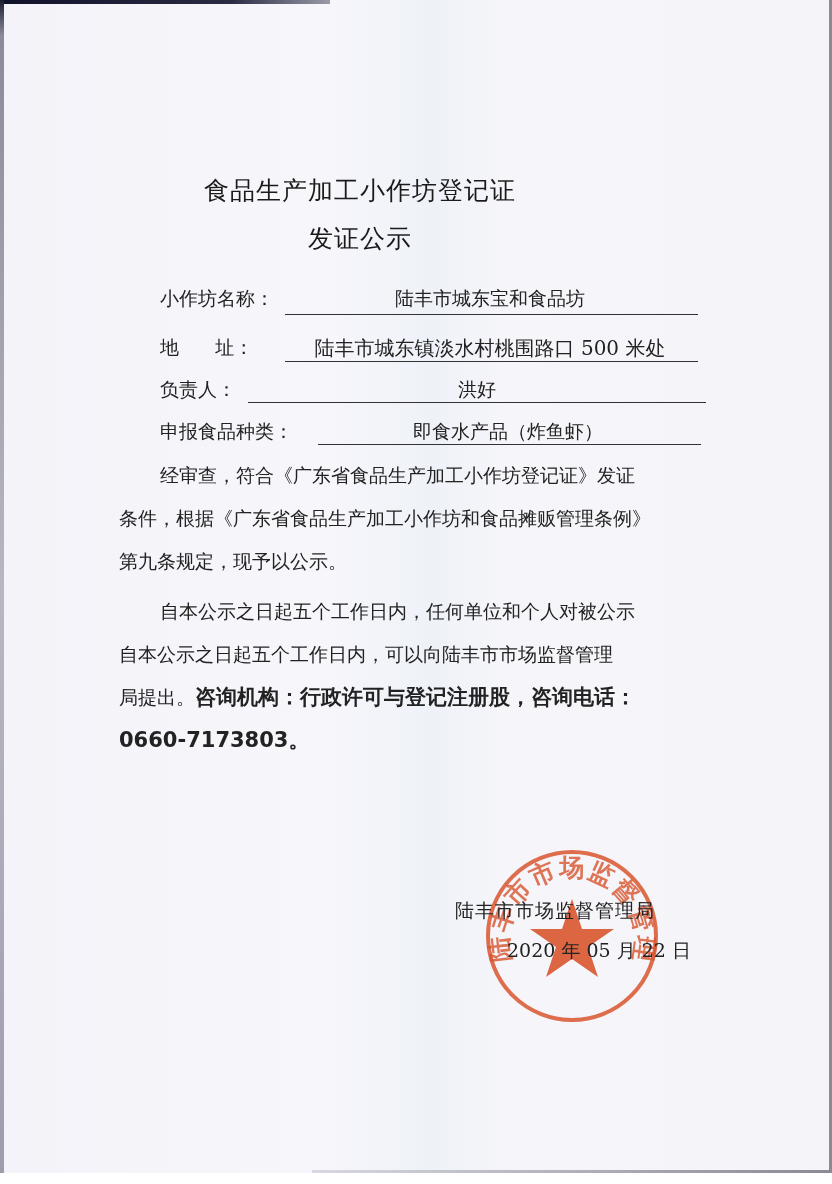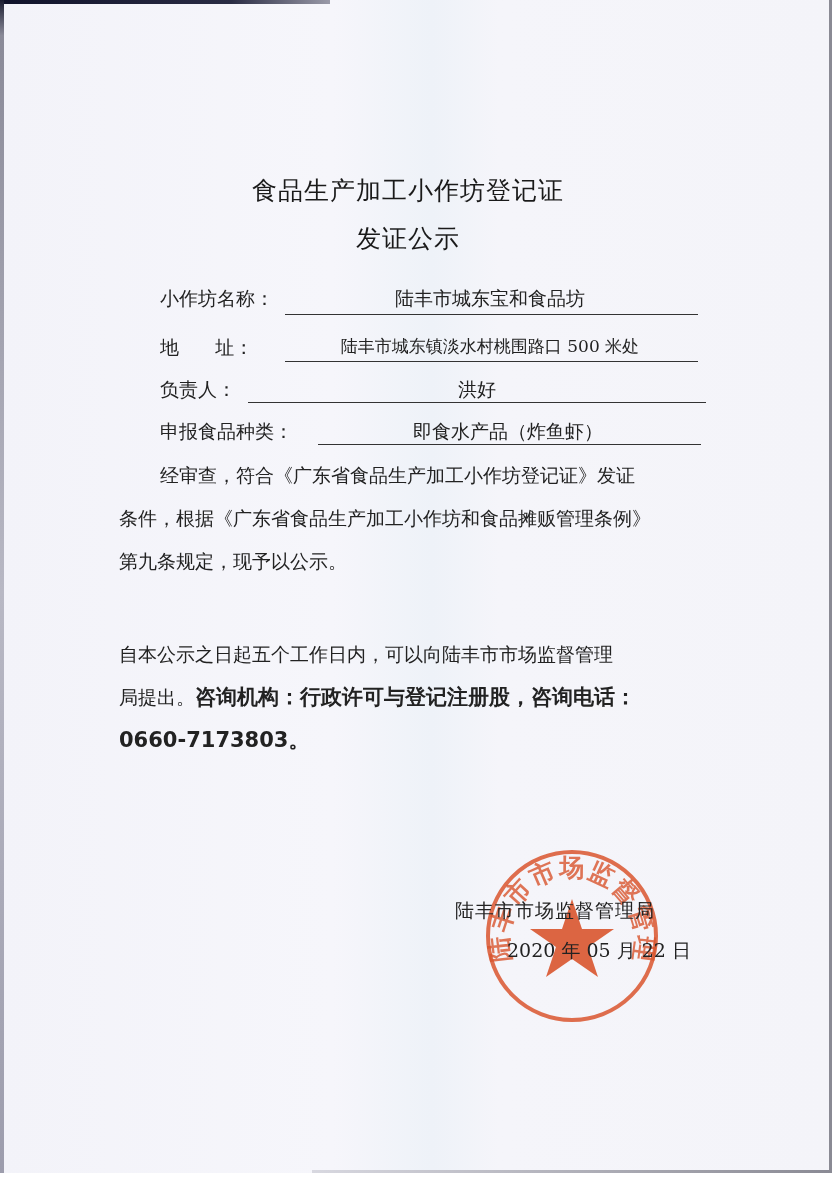--- a/index.html
+++ b/index.html
@@ -16,21 +16,21 @@
   .scan-top { position: absolute; left: 0; top: 0; width: 330px; height: 4px;
     background: linear-gradient(90deg, #10122a, #2a2c44 70%, #9a9aa8); }
   .scan-left { position: absolute; left: 0; top: 0; width: 4px; height: 1184px;
     background: linear-gradient(180deg, #1a1c30 0%, #8a8a98 3%, #b8b8c4 50%, #9c9cac 100%); }
   .scan-right { position: absolute; right: 0; top: 0; width: 3px; height: 1170px; background: #8a8a94; }
   .scan-bottom { position: absolute; right: 0; top: 1170px; width: 520px; height: 3px;
     background: linear-gradient(90deg, #d8d8e0, #8a8a94); }
   .below-scan { position: absolute; left: 0; top: 1173px; width: 832px; height: 11px; background: #fff; }
 
   .title { position: absolute; left: 0; width: 720px; text-align: center;
-    font-family: "DejaVu Sans", sans-serif; font-size: 25px; color: #1a1a1a; letter-spacing: 1px; margin-left: 48px; }
+    font-family: "DejaVu Sans", sans-serif; font-size: 25px; color: #1a1a1a; letter-spacing: 1px; }
   .t1 { top: 174px; }
   .t2 { top: 222px; }
 
   .field { position: absolute; left: 160px; height: 32px; font-size: 19px; }
   .field .lbl { position: absolute; left: 0; top: 0; white-space: pre; color: #222; }
   .field .val { position: absolute; top: 0; text-align: center; color: #222; }
   .field .line { position: absolute; height: 1px; background: #333; }
 
   .para { position: absolute; font-size: 19px; line-height: 43px; color: #222; white-space: nowrap; }
   .bold { font-weight: bold; font-family: "DejaVu Sans", sans-serif; font-size: 21px; }
@@ -52,40 +52,41 @@
   <div class="title t2">发证公示</div>
 
   <div class="field" style="top:286px;width:540px;">
     <span class="lbl">小作坊名称：</span>
     <span class="val" style="left:125px;width:410px;">陆丰市城东宝和食品坊</span>
     <div class="line" style="left:125px;top:28px;width:413px;"></div>
   </div>
 
   <div class="field" style="top:335px;width:540px;">
     <span class="lbl">地      址：</span>
-    <span class="val" style="left:125px;width:410px;font-size:17px;">陆丰市城东镇淡水村桃围路口 500 米处</span>
+    <span class="val" style="left:125px;width:410px;font-size:20px;">陆丰市城东镇淡水村桃围路口 500 米处</span>
     <div class="line" style="left:125px;top:26px;width:413px;"></div>
   </div>
 
   <div class="field" style="top:377px;width:550px;">
     <span class="lbl">负责人：</span>
     <span class="val" style="left:88px;width:458px;">洪好</span>
     <div class="line" style="left:88px;top:25px;width:458px;"></div>
   </div>
 
   <div class="field" style="top:419px;width:550px;">
     <span class="lbl">申报食品种类：</span>
     <span class="val" style="left:158px;width:380px;">即食水产品（炸鱼虾）</span>
     <div class="line" style="left:158px;top:25px;width:383px;"></div>
   </div>
 
   <div class="para" style="left:160px;top:454px;">经审查，符合《广东省食品生产加工小作坊登记证》发证</div>
   <div class="para" style="left:119px;top:497px;">条件，根据《广东省食品生产加工小作坊和食品摊贩管理条例》</div>
   <div class="para" style="left:119px;top:540px;">第九条规定，现予以公示。</div>
 
+  <div class="para" style="left:160px;top:590px;">自本公示之日起五个工作日内，任何单位和个人对被公示</div>
   <div class="para" style="left:119px;top:633px;">自本公示之日起五个工作日内，可以向陆丰市市场监督管理</div>
   <div class="para" style="left:119px;top:676px;">
     <span>局提出。</span><span class="bold">咨询机构：行政许可与登记注册股，咨询电话：</span>
   </div>
   <div class="para bold" style="left:119px;top:719px;">0660-7173803。</div>
 
   <svg class="stamp" viewBox="0 0 178 178">
     <defs>
       <path id="sealArc" d="M 30 118 A 64 64 0 1 1 148 118"></path>
     </defs>

